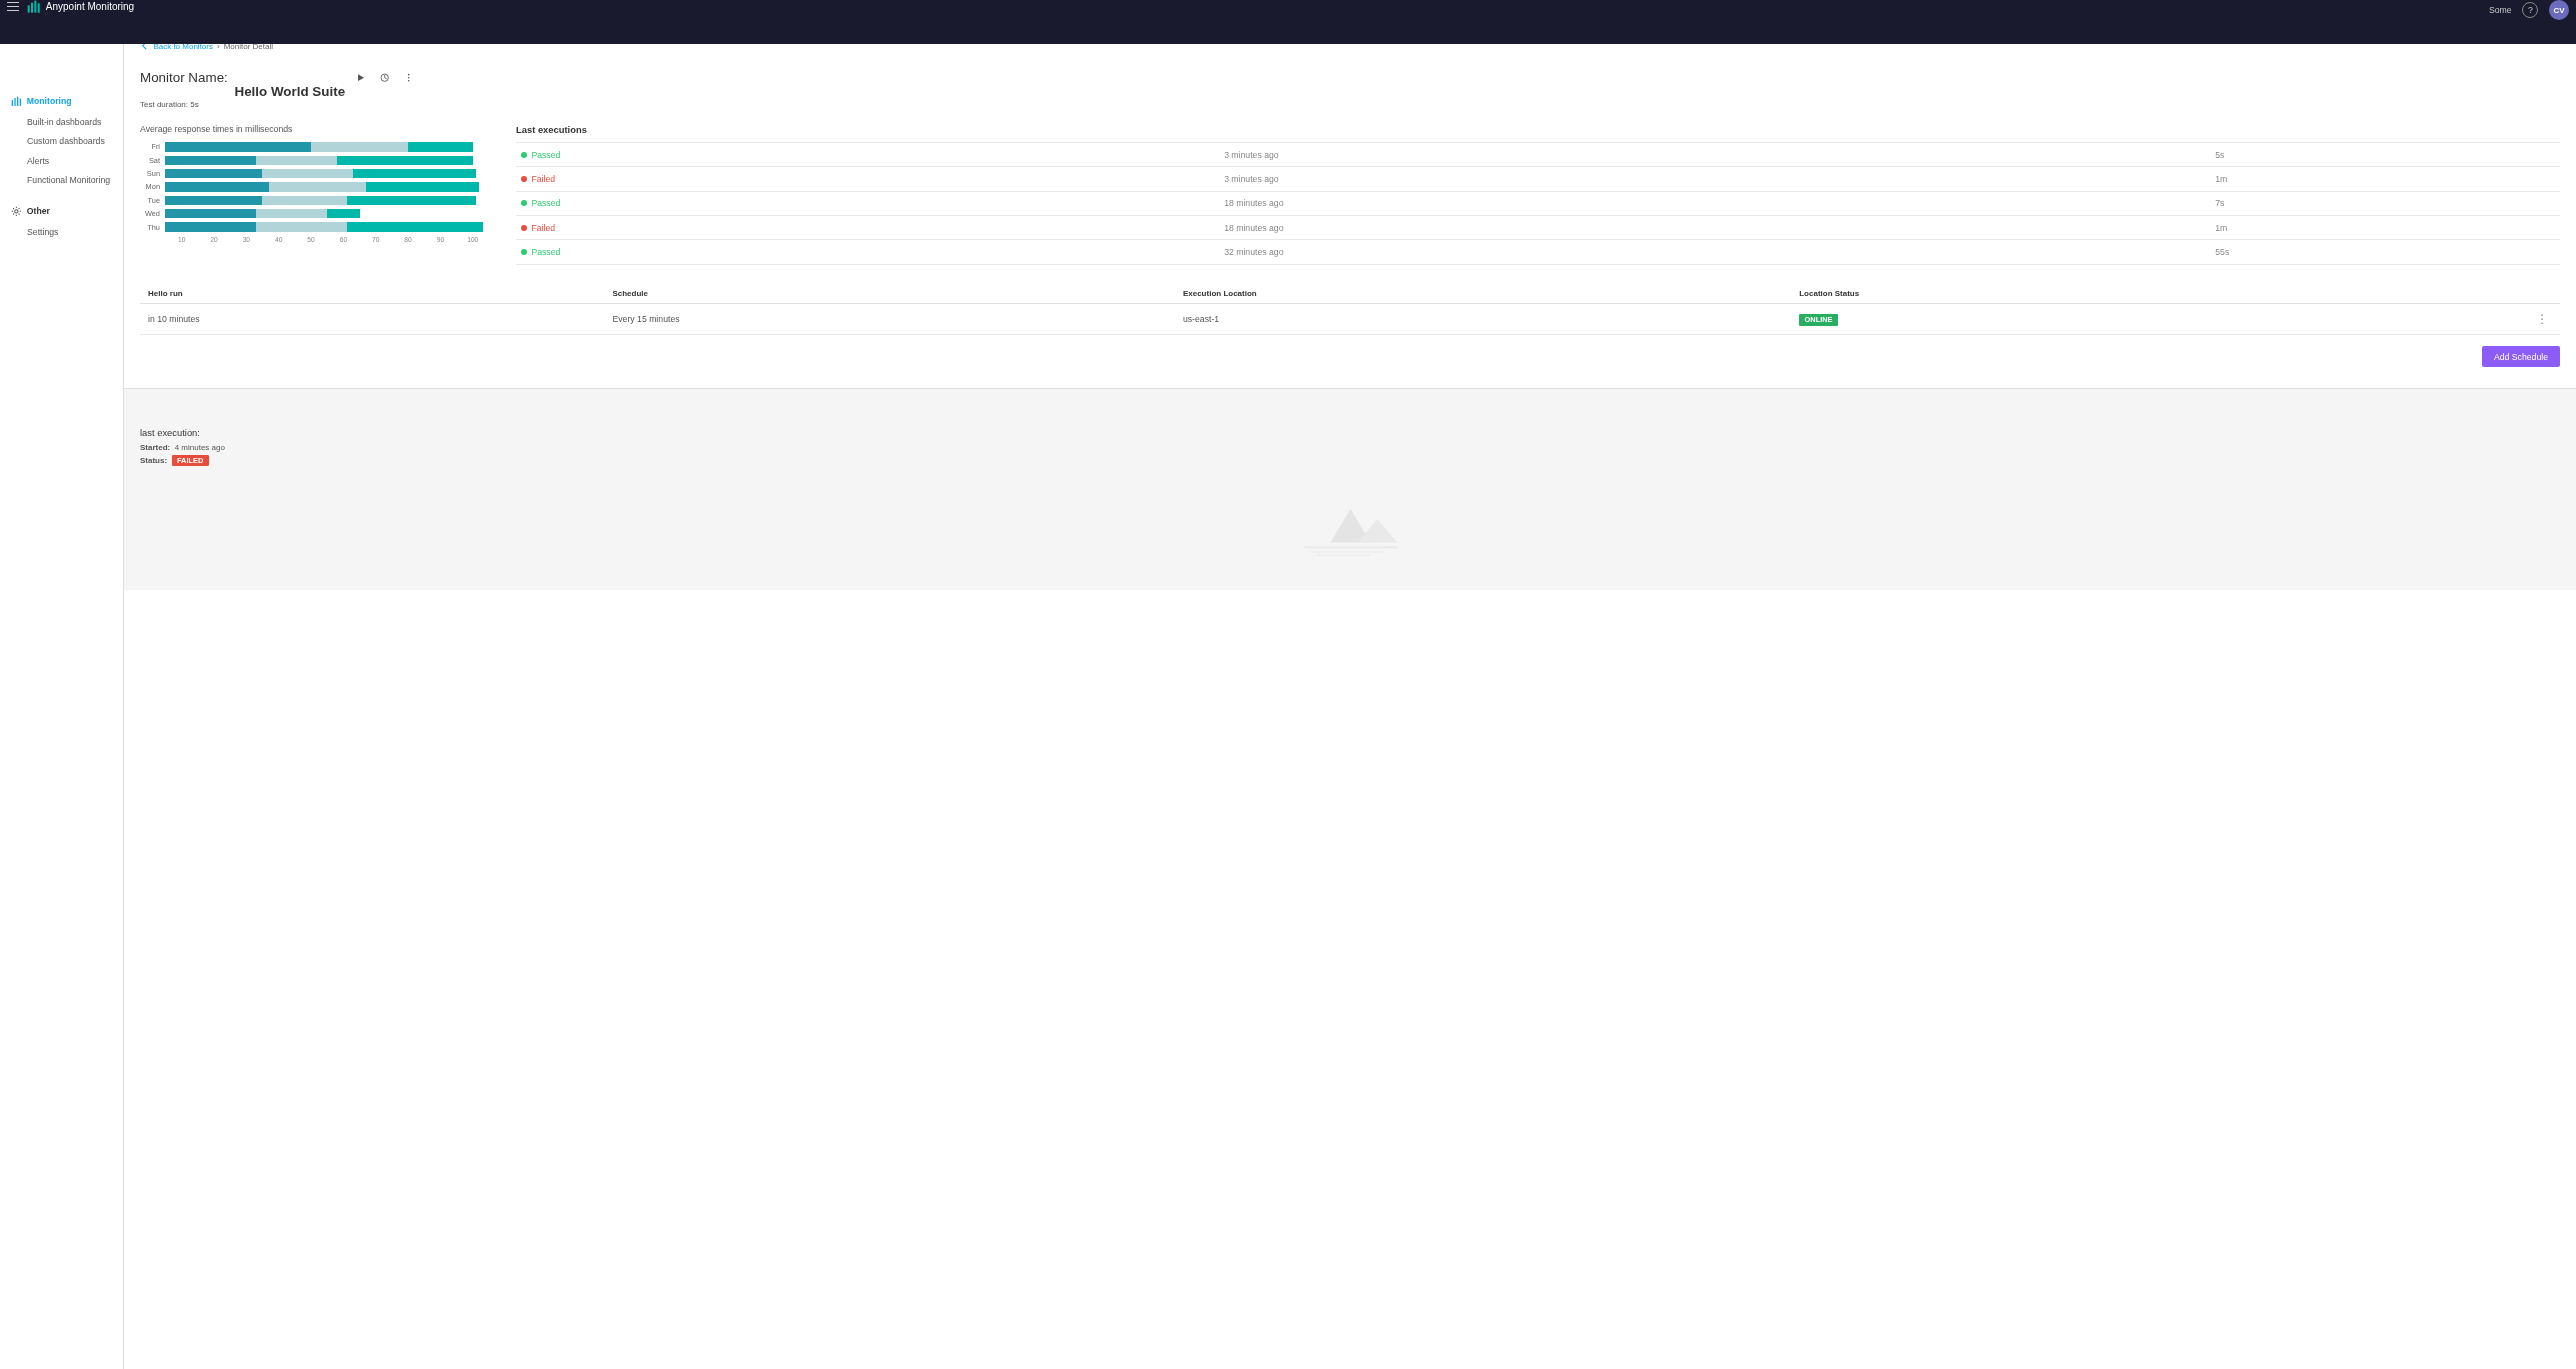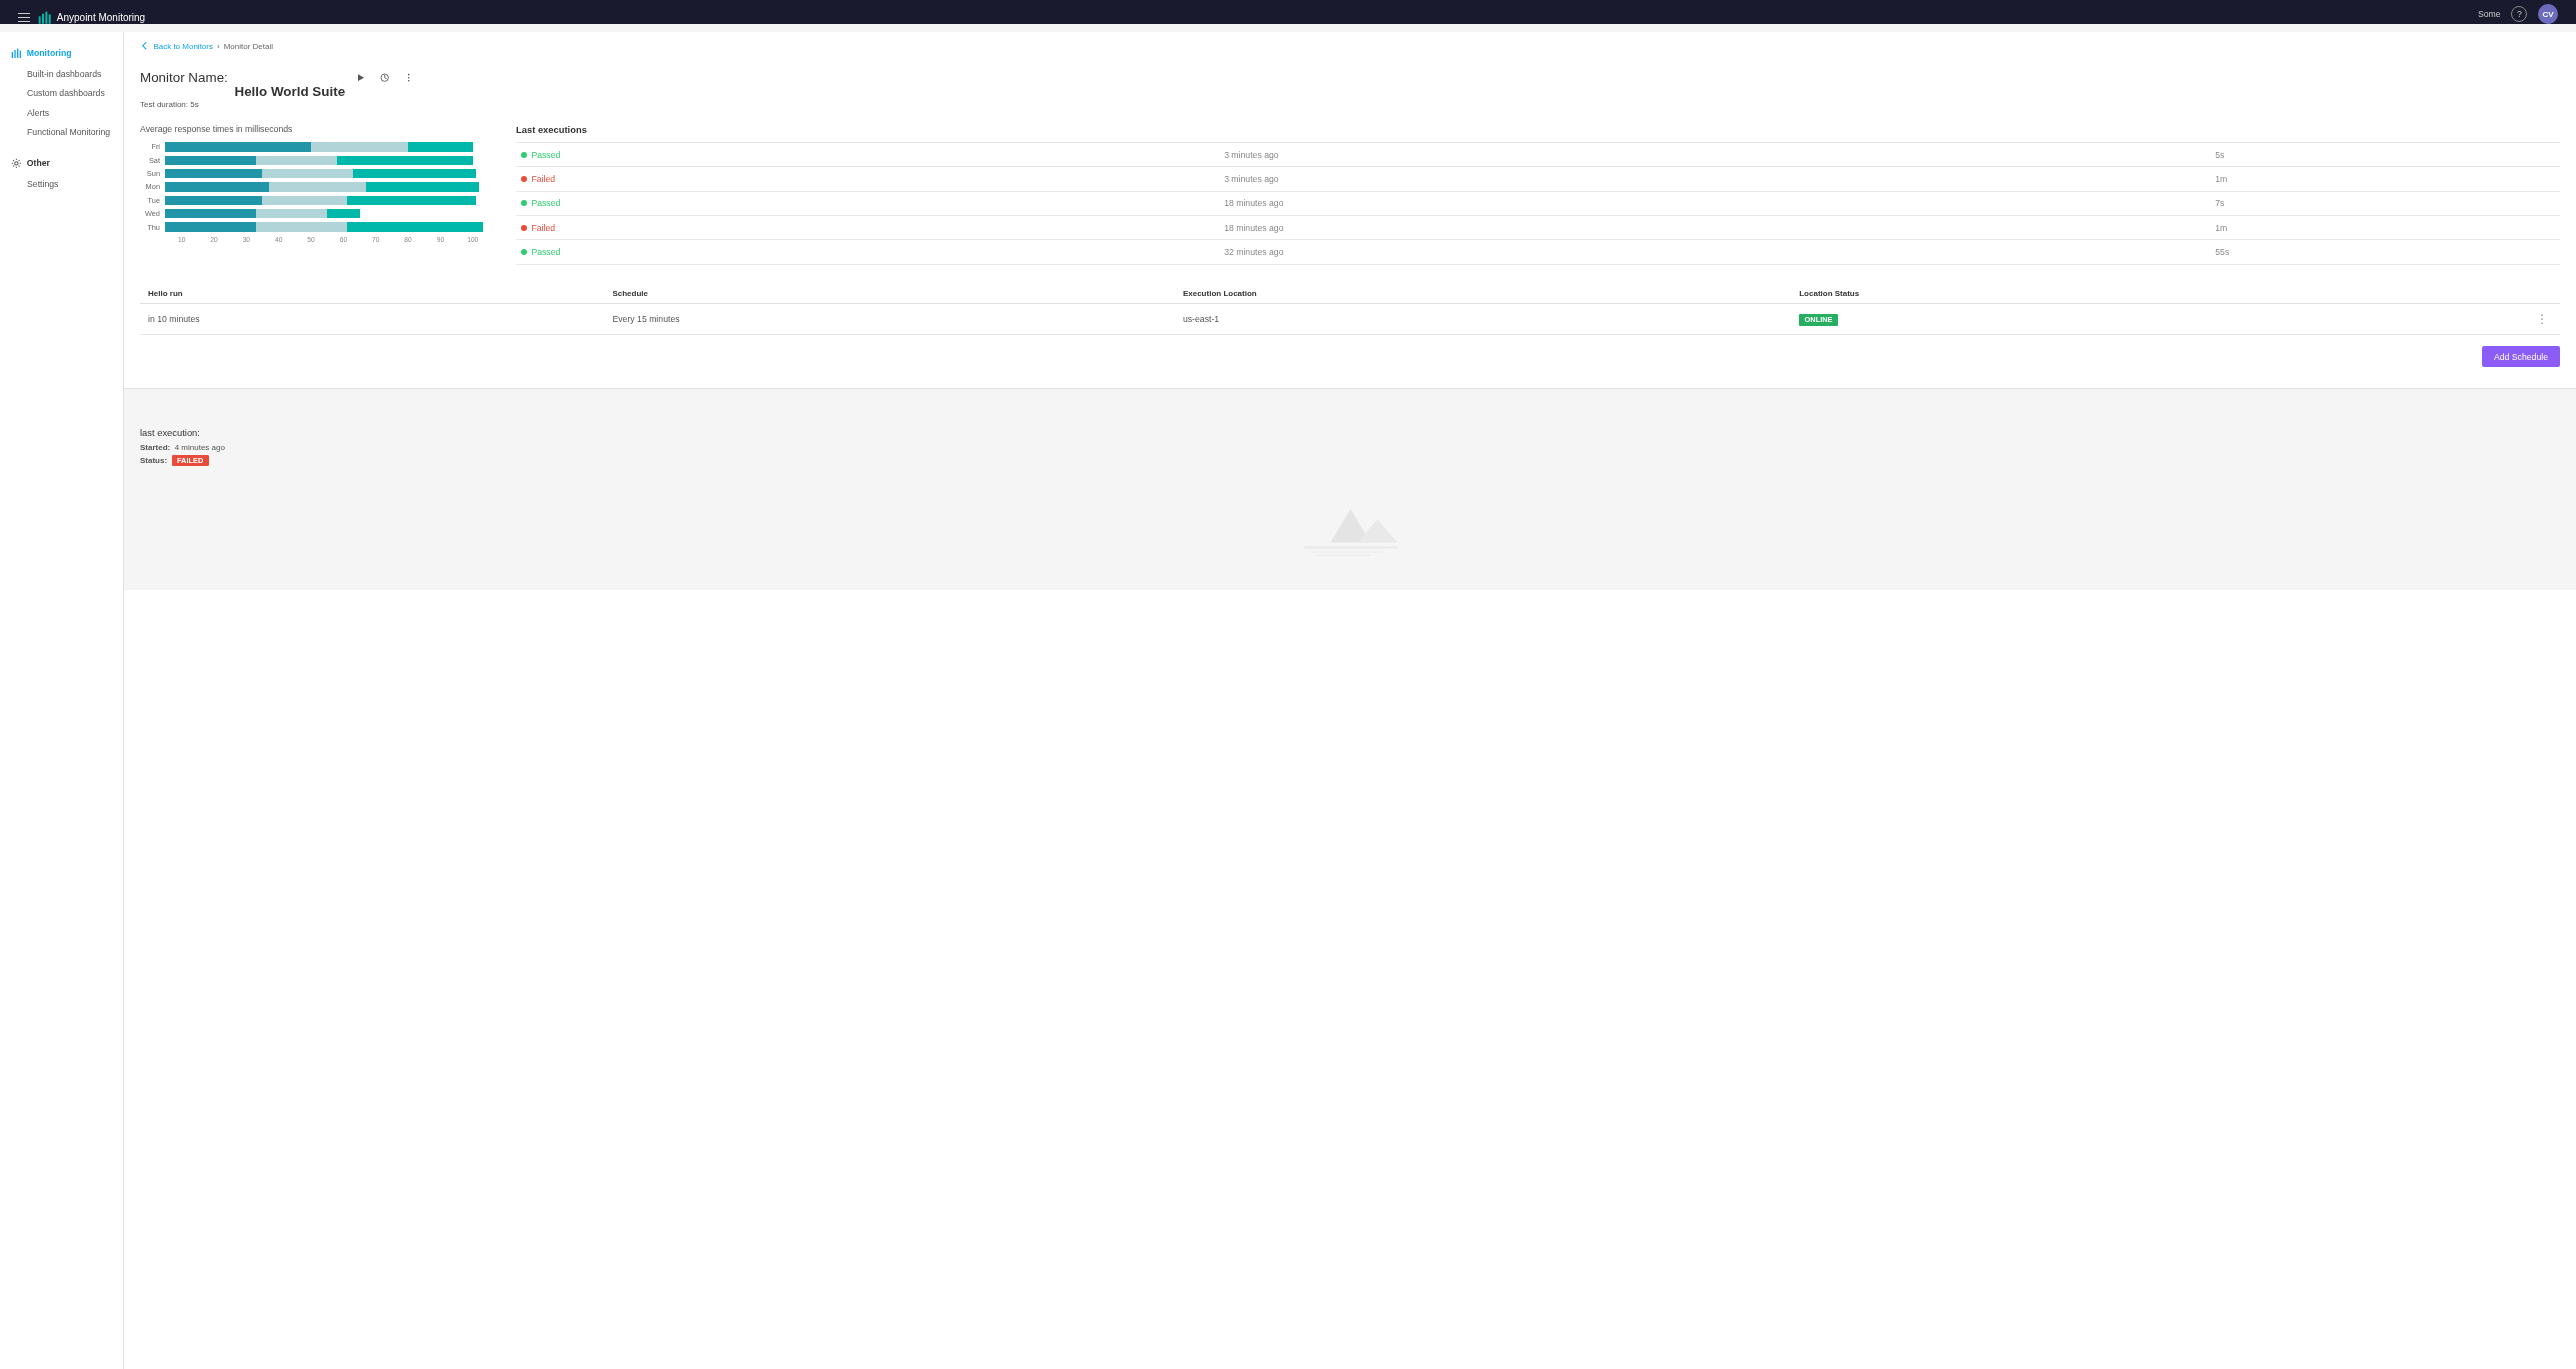--- a/index.html
+++ b/index.html
@@ -1,24 +1,24 @@
 <!DOCTYPE html>
 <html style="font-size:10.7px"><head>
   <meta charset="utf-8">
   <style>
     * { box-sizing: border-box; margin: 0; padding: 0; }
     body { font-family: -apple-system, BlinkMacSystemFont, 'Segoe UI', Arial, sans-serif; font-size: 8.7px; background: #f5f5f5; color: #333; }
 
     
     .topnav {
       background: #1a1a2e;
-      height: 24px;
+      height: 44px;
       display: flex;
-      align-items: flex-end;
-      padding: 0 18px;
+      align-items: flex-start;
+      padding: 0 7px;
       justify-content: space-between;
       position: fixed; top: 0; left: 0; right: 0; z-index: 100;
     }
     .topnav-left { display: flex; align-items: center; gap: 8px; }
     .topnav-logo { display: flex; align-items: center; gap: 5.4px; color: #fff; font-size: 10px; font-weight: 500; }
     .hamburger { cursor: pointer; display: flex; flex-direction: column; gap: 2.7px; }
     .hamburger span { display: block; width: 12px; height: 1.3px; background: #ccc; }
     .topnav-right { display: flex; align-items: center; gap: 10.7px; color: #ccc; font-size: 8.7px; }
     .avatar-circle { width: 20px; height: 20px; border-radius: 50%; background: #6c6cbe; color: #fff; display: flex; align-items: center; justify-content: center; font-size: 8px; font-weight: bold; }
 
@@ -27,21 +27,21 @@
 
     
     .sidebar {
       width: 124px;
       background: #fff;
       border-right: 0.7px solid #e0e0e0;
       padding: 10.7px 0;
       flex-shrink: 0;
       overflow-y: auto;
     }
-    .sidebar-section { margin-bottom: 5.4px; }
+    .sidebar-section { margin-bottom: 5.4px; margin-top: 48px; }
     .sidebar-heading {
       display: flex; align-items: center; gap: 5.4px;
       padding: 5.4px 10.7px;
       font-weight: 600;
       font-size: 8.7px;
       color: #333;
       cursor: pointer;
     }
     .sidebar-heading.active { color: #0ea5e9; }
     .sidebar-item {

